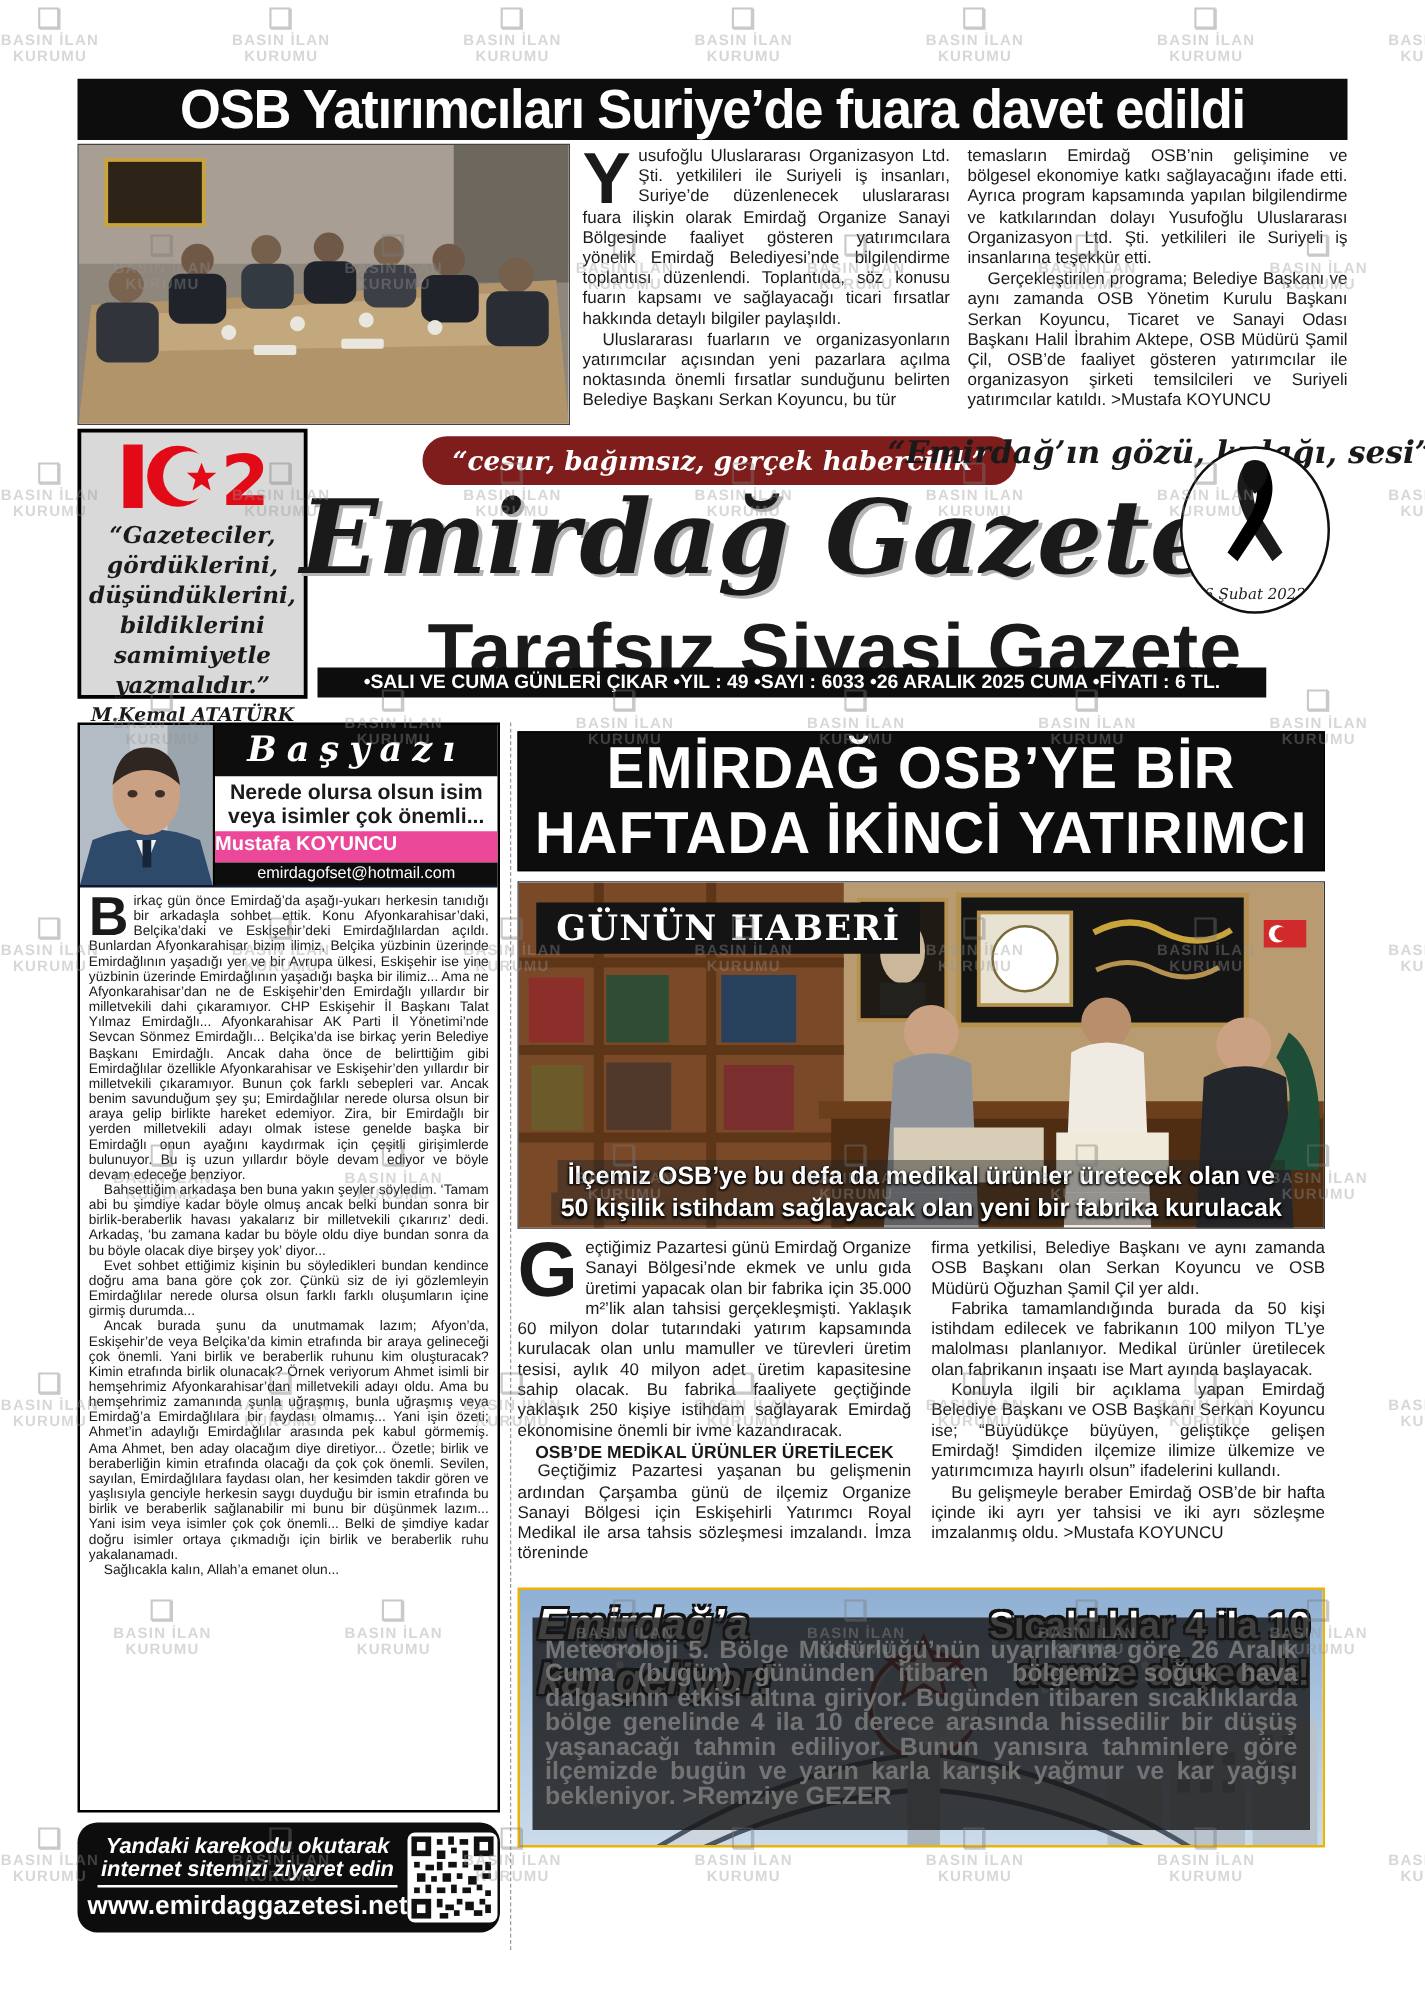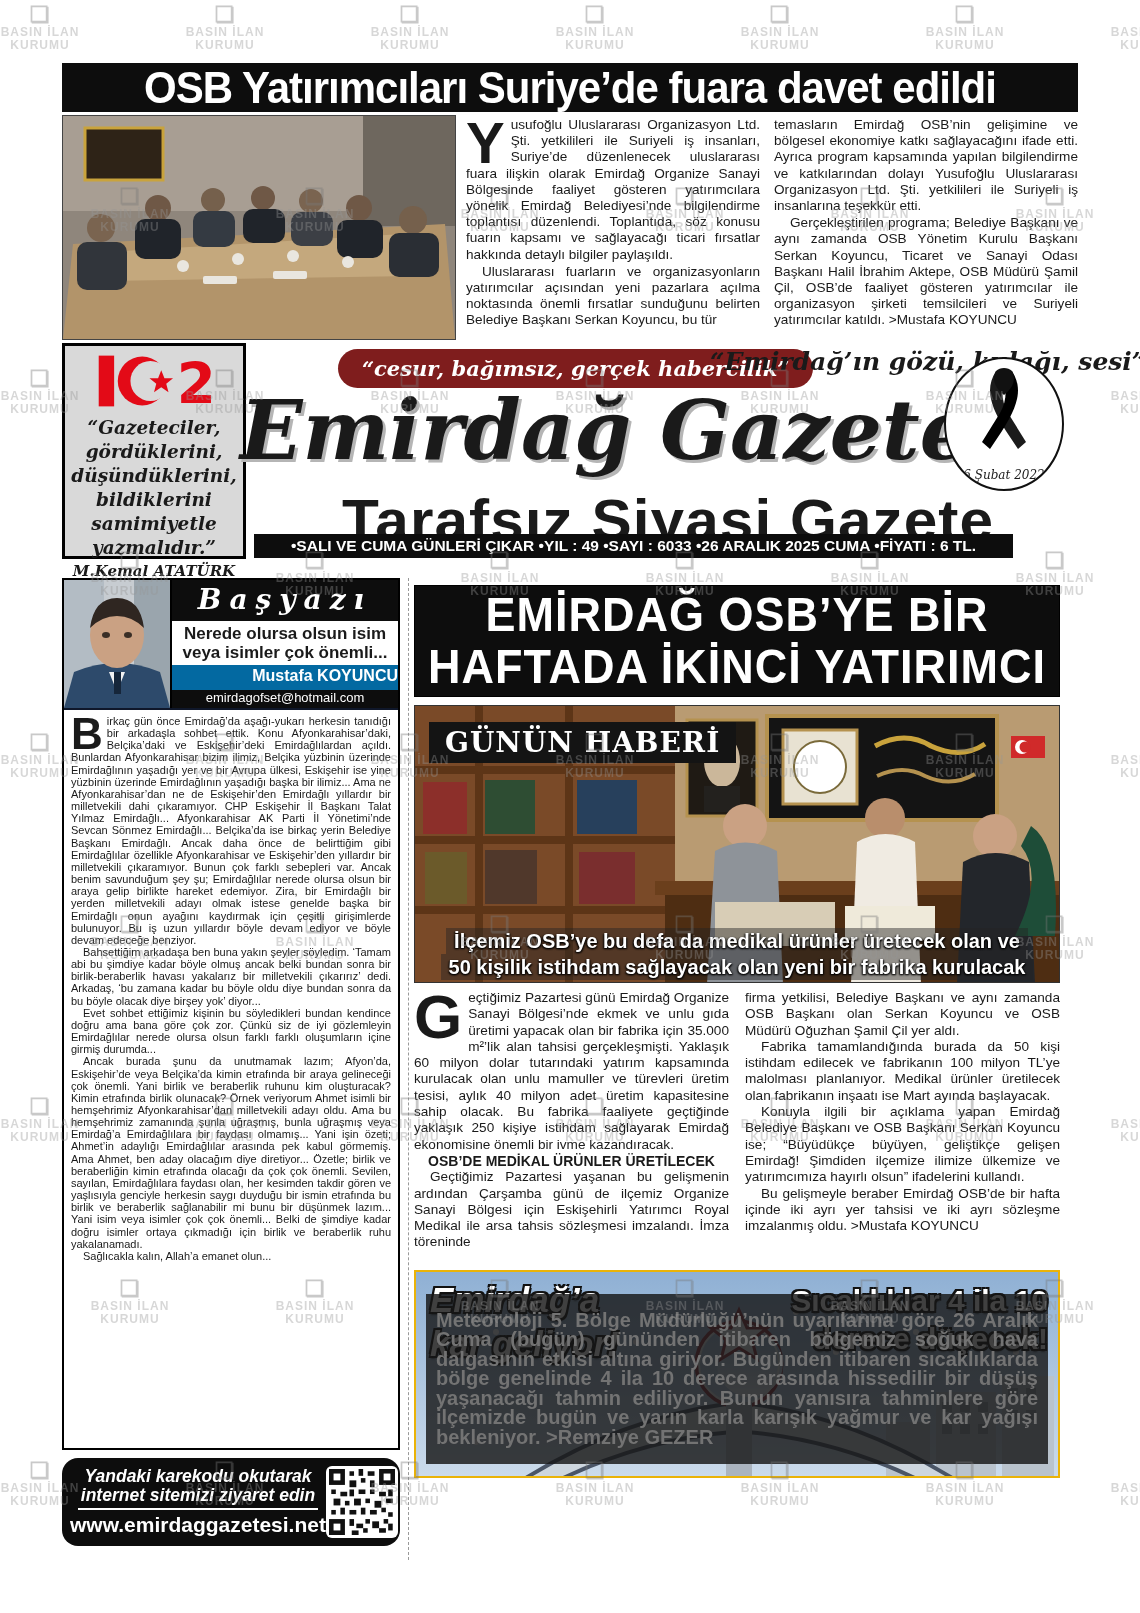--- a/index.html
+++ b/index.html
@@ -60,21 +60,21 @@
   #left-col{left:62px;top:578px;width:338px;height:872px;border:2px solid #000;
       box-sizing:border-box;}
   #basyazi-head{display:flex;border-bottom:2px solid #0f172a;height:128px;}
   #basyazi-photo{width:106px;height:128px;flex:none;border-right:2px solid #000;overflow:hidden;}
   #basyazi-right{flex:1;display:flex;flex-direction:column;}
   #basyazi-script{background:#0d0d0d;color:#fff;text-align:center;
       font-family:"DejaVu Serif",serif;font-style:italic;font-weight:bold;font-size:28px;
       letter-spacing:8px;padding:3px 0 5px;}
   #basyazi-title{font-weight:bold;font-size:17px;line-height:19px;text-align:center;
       padding:3px 2px;}
-  #basyazi-author{background:#0369a1;color:#fff;text-align:right;font-weight:bold;
+  #basyazi-author{background:#ec4899;color:#fff;text-align:left;font-weight:bold;
       font-size:16px;padding:2px 0 0;flex:1;}
   #basyazi-email{background:#0d0d0d;color:#fff;text-align:center;font-size:13px;
       padding:0 0 3px;}
   #basyazi-body{padding:5px 7px;font-size:11px;line-height:12.15px;text-align:justify;
       height:722px;overflow:hidden;box-sizing:border-box;}
   #basyazi-body p{margin:0;}
   #basyazi-body p + p{text-indent:12px;}
   #basyazi-body .dropcap{font-size:44px;line-height:34px;padding:2px 4px 0 0;}
 
   

